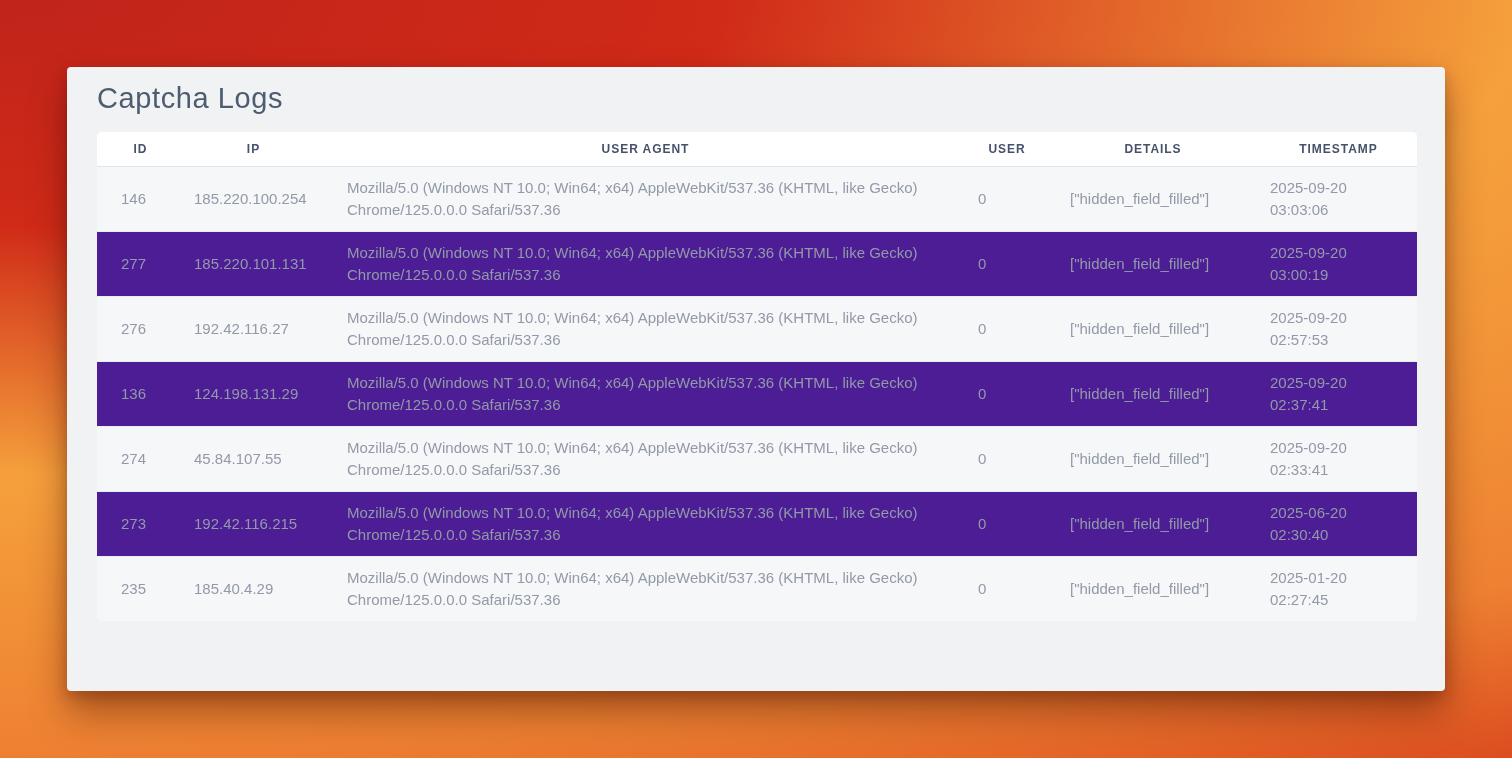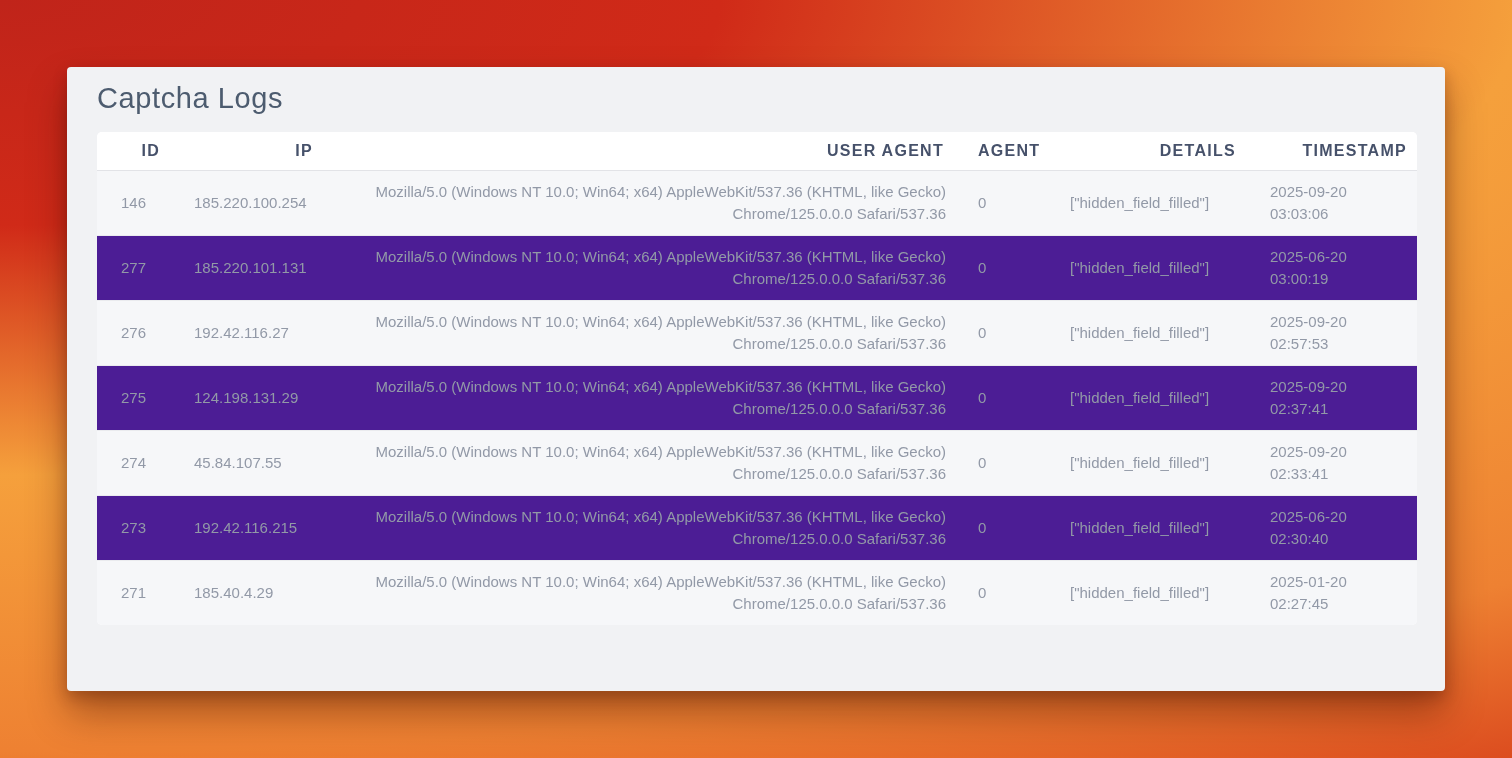--- a/index.html
+++ b/index.html
@@ -31,39 +31,39 @@
     border-radius: 5px;
     overflow: hidden;
   }
   table { width: 100%; border-collapse: collapse; table-layout: fixed; }
   col.c-id { width: 73px; }
   col.c-ip { width: 153px; }
   col.c-ua { width: 631px; }
   col.c-score { width: 92px; }
   col.c-details { width: 200px; }
   th {
-    text-align: right;
+    text-align: center;
     padding: 10px 10px 10px 24px;
-    font-size: 16px;
+    font-size: 12px;
     font-weight: 700;
     letter-spacing: .08em;
     color: #46516a;
     background: #ffffff;
     white-space: nowrap;
   }
   thead tr { border-bottom: 1px solid #e2e3e7; }
   td {
     padding: 10px 20px 10px 24px;
     font-size: 15px;
     line-height: 22px;
     color: #9299a7;
     vertical-align: middle;
     overflow: hidden;
   }
-  td.ua { padding-right: 8px; text-align: right; }
+  td.ua { padding-right: 8px; }
   td.ts { padding-right: 24px; margin-top: 35px; }
   tbody tr { border-top: 1px solid #eaebee; background: #4c1d95; }
   tbody tr:nth-child(odd) { background: #f6f7f9; }
 </style>
 </head>
 <body>
 
 <div>
   <div class="card">
     <h1 class="card-title">Captcha Logs</h1>
@@ -76,52 +76,52 @@
             <col class="c-ua">
           <col class="c-score">
             <col class="c-details">
             <col class="c-ts">
         </colgroup>
         <thead>
           <tr>
             <th>ID</th>
             <th>IP</th>
             <th>USER AGENT</th>
-            <th>AGENT</th>
+            <th>USER</th>
             <th>DETAILS</th>
             <th>TIMESTAMP</th>
           </tr>
         </thead>
         <tbody>
           <tr>
             <td>146</td>
             <td>185.220.100.254</td>
             <td class="ua">Mozilla/5.0 (Windows NT 10.0; Win64; x64) AppleWebKit/537.36 (KHTML, like Gecko) Chrome/125.0.0.0 Safari/537.36</td>
             <td>0</td>
             <td>["hidden_field_filled"]</td>
             <td class="ts">2025-09-20 03:03:06</td>
           </tr>
           <tr>
             <td>277</td>
             <td>185.220.101.131</td>
             <td class="ua">Mozilla/5.0 (Windows NT 10.0; Win64; x64) AppleWebKit/537.36 (KHTML, like Gecko) Chrome/125.0.0.0 Safari/537.36</td>
             <td>0</td>
             <td>["hidden_field_filled"]</td>
-            <td class="ts">2025-06-20 03:00:19</td>
+            <td class="ts">2025-09-20 03:00:19</td>
           </tr>
           <tr>
             <td>276</td>
             <td>192.42.116.27</td>
             <td class="ua">Mozilla/5.0 (Windows NT 10.0; Win64; x64) AppleWebKit/537.36 (KHTML, like Gecko) Chrome/125.0.0.0 Safari/537.36</td>
             <td>0</td>
             <td>["hidden_field_filled"]</td>
             <td class="ts">2025-09-20 02:57:53</td>
           </tr>
           <tr>
-            <td>275</td>
+            <td>136</td>
             <td>124.198.131.29</td>
             <td class="ua">Mozilla/5.0 (Windows NT 10.0; Win64; x64) AppleWebKit/537.36 (KHTML, like Gecko) Chrome/125.0.0.0 Safari/537.36</td>
             <td>0</td>
             <td>["hidden_field_filled"]</td>
             <td class="ts">2025-09-20 02:37:41</td>
           </tr>
           <tr>
             <td>274</td>
             <td>45.84.107.55</td>
             <td class="ua">Mozilla/5.0 (Windows NT 10.0; Win64; x64) AppleWebKit/537.36 (KHTML, like Gecko) Chrome/125.0.0.0 Safari/537.36</td>
@@ -131,21 +131,21 @@
           </tr>
           <tr>
             <td>273</td>
             <td>192.42.116.215</td>
             <td class="ua">Mozilla/5.0 (Windows NT 10.0; Win64; x64) AppleWebKit/537.36 (KHTML, like Gecko) Chrome/125.0.0.0 Safari/537.36</td>
             <td>0</td>
             <td>["hidden_field_filled"]</td>
             <td class="ts">2025-06-20 02:30:40</td>
           </tr>
           <tr>
-            <td>271</td>
+            <td>235</td>
             <td>185.40.4.29</td>
             <td class="ua">Mozilla/5.0 (Windows NT 10.0; Win64; x64) AppleWebKit/537.36 (KHTML, like Gecko) Chrome/125.0.0.0 Safari/537.36</td>
             <td>0</td>
             <td>["hidden_field_filled"]</td>
             <td class="ts">2025-01-20 02:27:45</td>
           </tr>
         </tbody>
       </table>
     </div>
   </div>

